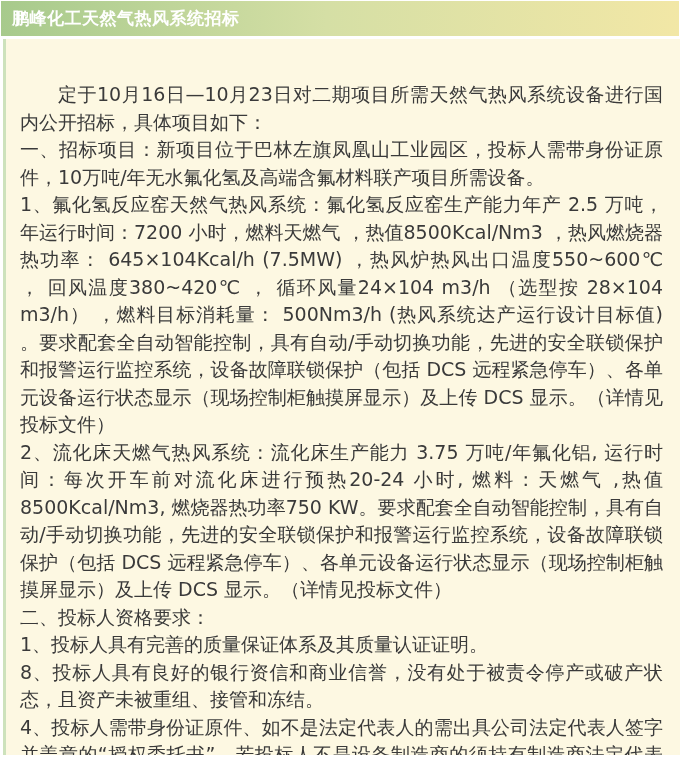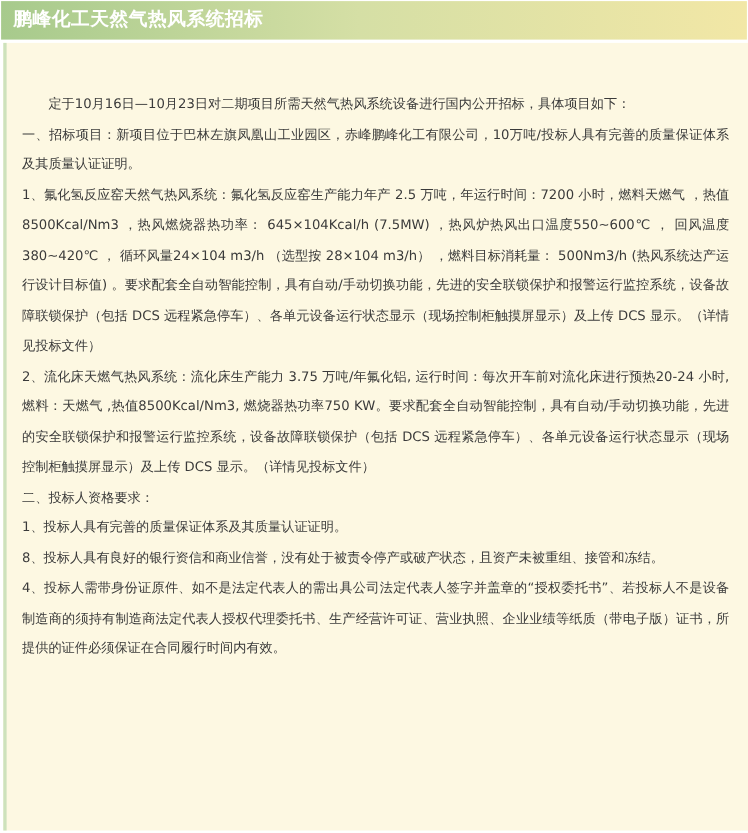--- a/index.html
+++ b/index.html
@@ -44,39 +44,39 @@
     width: 677px;
     bottom: 2px;
     box-sizing: border-box;
     background: var(--content-bg, #fdf8e2);
     border-left: 3px solid var(--content-border, #cde2bc);
     padding: 42px 17px 0 14px;
     overflow: hidden;
   }
   .para {
     margin: 0;
-    font-size: 12px;
+    font-size: 19px;
     line-height: 27.5px;
     text-align: justify;
     color: var(--body-text, #3a3a3a);
   }
   .para.indent { text-indent: 2em; }
   .para strong { font-weight: normal; }
 </style>
 </head>
 <body>
 
 <div class="stage">
   <div class="header">
     <span class="header-title">鹏峰化工天然气热风系统招标</span>
   </div>
   <div class="content">
     <div>
         <p class="para indent"><span>定于10月16日—10月23日对二期项目所需天然气热风系统设备进行国内公开招标，具体项目如下：</span></p>
-        <p class="para"><strong>一、招标项目：</strong><span>新项目位于巴林左旗凤凰山工业园区，赤峰鹏峰化工有限公司，10万吨/投标人具有完善的质量保证体系及其质量认证证明。</span></p>
+        <p class="para"><strong>一、招标项目：</strong><span>新项目位于巴林左旗凤凰山工业园区，投标人需带身份证原件，10万吨/年无水氟化氢及高端含氟材料联产项目所需设备。</span></p>
         <p class="para"><span>1、氟化氢反应窑天然气热风系统：氟化氢反应窑生产能力年产 2.5 万吨，年运行时间：7200 小时，燃料天燃气 ，热值8500Kcal/Nm3 ，热风燃烧器热功率： 645×104Kcal/h (7.5MW) ，热风炉热风出口温度550~600℃ ， 回风温度380~420℃ ， 循环风量24×104 m3/h （选型按 28×104 m3/h） ，燃料目标消耗量： 500Nm3/h (热风系统达产运行设计目标值) 。要求配套全自动智能控制，具有自动/手动切换功能，先进的安全联锁保护和报警运行监控系统，设备故障联锁保护（包括 DCS 远程紧急停车）、各单元设备运行状态显示（现场控制柜触摸屏显示）及上传 DCS 显示。（详情见投标文件）</span></p>
         <p class="para"><span>2、流化床天燃气热风系统：流化床生产能力 3.75 万吨/年氟化铝, 运行时间：每次开车前对流化床进行预热20-24 小时, 燃料：天燃气 ,热值8500Kcal/Nm3, 燃烧器热功率750 KW。要求配套全自动智能控制，具有自动/手动切换功能，先进的安全联锁保护和报警运行监控系统，设备故障联锁保护（包括 DCS 远程紧急停车）、各单元设备运行状态显示（现场控制柜触摸屏显示）及上传 DCS 显示。（详情见投标文件）</span></p>
         <p class="para"><strong>二、投标人资格要求：</strong></p>
         <p class="para"><span>1、投标人具有完善的质量保证体系及其质量认证证明。</span></p>
         <p class="para"><span>8、投标人具有良好的银行资信和商业信誉，没有处于被责令停产或破产状态，且资产未被重组、接管和冻结。</span></p>
         <p class="para"><span>4、投标人需带身份证原件、如不是法定代表人的需出具公司法定代表人签字并盖章的“授权委托书”、若投标人不是设备制造商的须持有制造商法定代表人授权代理委托书、生产经营许可证、营业执照、企业业绩等纸质（带电子版）证书，所提供的证件必须保证在合同履行时间内有效。</span></p>
       </div>
   </div>
 </div>
 

